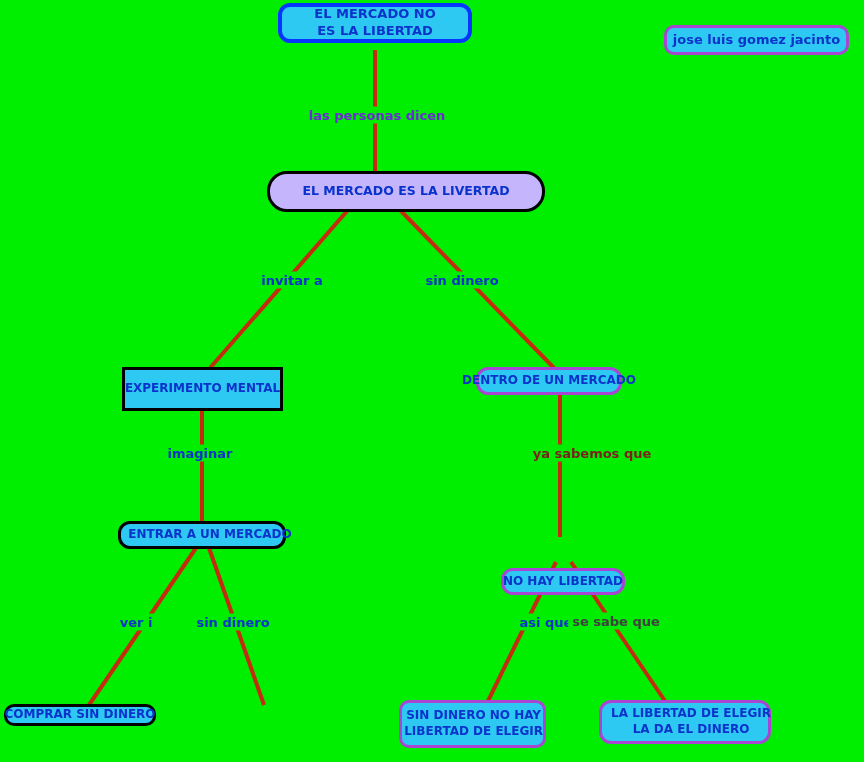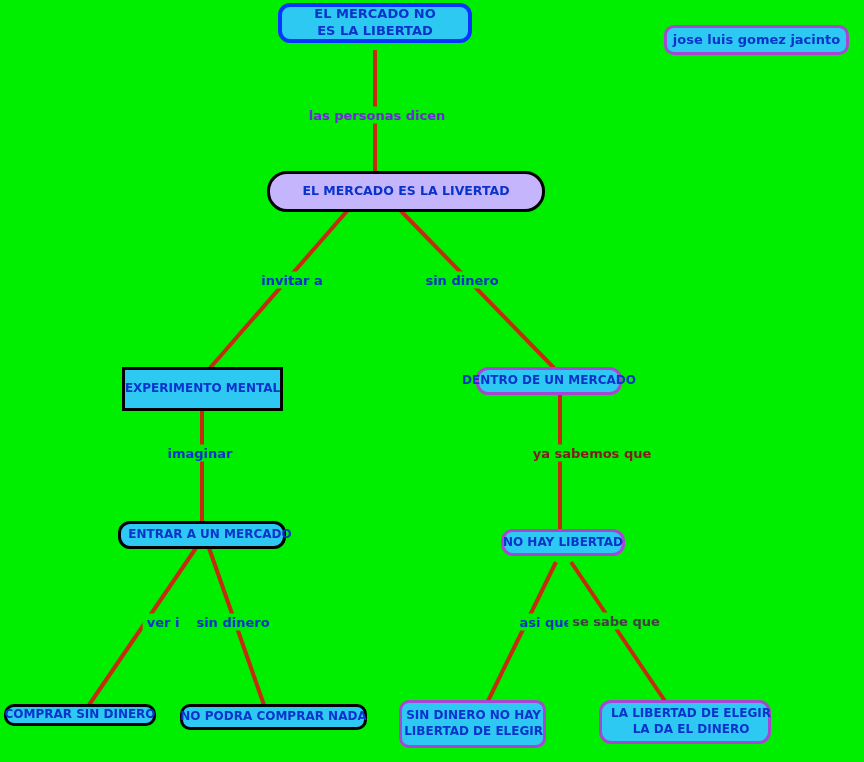--- a/index.html
+++ b/index.html
@@ -47,21 +47,21 @@
       <line x1="196" y1="548" x2="89" y2="705" stroke="#c32d0e" stroke-width="4"></line>
       <line x1="209" y1="548" x2="264" y2="705" stroke="#c32d0e" stroke-width="4"></line>
       <line x1="556" y1="562" x2="488" y2="701" stroke="#c32d0e" stroke-width="4"></line>
       <line x1="571" y1="562" x2="667" y2="704" stroke="#c32d0e" stroke-width="4"></line>
     </svg>
     <div class="edge-label" style="left: 377px; top: 115px; font-size: 13px; color: #6d28d9; background: rgb(0, 238, 0);">las personas dicen</div>
     <div class="edge-label" style="left: 292px; top: 280px; font-size: 13px; color: rgb(10, 51, 204); background: rgb(0, 238, 0);">invitar a</div>
     <div class="edge-label" style="left: 462px; top: 280px; font-size: 13px; color: rgb(10, 51, 204); background: rgb(0, 238, 0);">sin dinero</div>
     <div class="edge-label" style="left: 200px; top: 453px; font-size: 13px; color: rgb(10, 51, 204); background: rgb(0, 238, 0);">imaginar</div>
     <div class="edge-label" style="left: 560px; top: 453px; font-size: 13px; color: #7f1d1d; background: rgb(0, 238, 0); margin-left: 32px;">ya sabemos que</div>
-    <div class="edge-label" style="left: 136px; top: 622px; font-size: 13px; color: rgb(10, 51, 204); background: rgb(0, 238, 0); margin-left: 27px;">ver i</div>
+    <div class="edge-label" style="left: 136px; top: 622px; font-size: 13px; color: rgb(10, 51, 204); background: rgb(0, 238, 0);">ver i</div>
     <div class="edge-label" style="left: 233px; top: 622px; font-size: 13px; color: rgb(10, 51, 204); background: rgb(0, 238, 0);">sin dinero</div>
     <div class="edge-label" style="left: 522px; top: 622px; font-size: 13px; color: rgb(10, 51, 204); background: rgb(0, 238, 0); margin-left: 24px;">asi que</div>
     <div class="edge-label" style="left: 616px; top: 621px; font-size: 13px; color: #404040; background: rgb(0, 238, 0);">se sabe que</div>
     <div class="node" style="left: 278px; top: 3px; width: 194px; height: 40px; background: rgb(46, 201, 242); color: rgb(10, 51, 204); border: 4px solid rgb(4, 54, 255); border-radius: 12px; font-size: 13px;">
       <span>EL MERCADO NO<br>ES LA LIBERTAD</span>
     </div>
     <div class="node" style="left: 664px; top: 25px; width: 185px; height: 30px; background: rgb(46, 201, 242); color: rgb(10, 51, 204); border: 3px solid rgb(168, 69, 210); border-radius: 10px; font-size: 13px;">
       <span>jose luis gomez jacinto</span>
     </div>
     <div class="node" style="left: 235px; top: 171px; width: 278px; height: 41px; background: #c4b5fd; color: rgb(10, 51, 204); border: 3px solid rgb(0, 0, 0); border-radius: 20px; font-size: 12.5px; margin-left: 32px;">
@@ -69,28 +69,25 @@
     </div>
     <div class="node" style="left: 122px; top: 367px; width: 161px; height: 44px; background: rgb(46, 201, 242); color: rgb(10, 51, 204); border: 3px solid rgb(0, 0, 0); border-radius: 0; font-size: 12px;">
       <span>EXPERIMENTO MENTAL</span>
     </div>
     <div class="node" style="left: 476px; top: 367px; width: 146px; height: 28px; background: rgb(46, 201, 242); color: rgb(10, 51, 204); border: 3px solid rgb(168, 69, 210); border-radius: 12px; font-size: 12px;">
       <span>DENTRO DE UN MERCADO</span>
     </div>
     <div class="node" style="left: 118px; top: 521px; width: 168px; height: 28px; background: rgb(46, 201, 242); color: rgb(10, 51, 204); border: 3px solid rgb(0, 0, 0); border-radius: 12px; font-size: 12px; padding-left: 16px;">
       <span>ENTRAR A UN MERCADO</span>
     </div>
-    <div class="node" style="left: 501px; top: 529px; width: 124px; height: 27px; background: rgb(46, 201, 242); color: rgb(10, 51, 204); border: 3px solid rgb(168, 69, 210); border-radius: 12px; font-size: 12px;">
+    <div class="node" style="left: 501px; top: 568px; width: 124px; height: 27px; background: rgb(46, 201, 242); color: rgb(10, 51, 204); border: 3px solid rgb(168, 69, 210); border-radius: 12px; font-size: 12px;">
       <span>NO HAY LIBERTAD</span>
     </div>
     <div class="node" style="left: 4px; top: 704px; width: 152px; height: 22px; background: rgb(46, 201, 242); color: rgb(10, 51, 204); border: 3px solid rgb(0, 0, 0); border-radius: 10px; font-size: 12px;">
       <span>COMPRAR SIN DINERO</span>
-    </div>
-    <div class="node" style="left: 180px; top: 704px; width: 187px; height: 26px; background: rgb(46, 201, 242); color: rgb(10, 51, 204); border: 3px solid rgb(0, 0, 0); border-radius: 10px; font-size: 12px;">
-      <span>NO PODRA COMPRAR NADA</span>
     </div>
     <div class="node" style="left: 399px; top: 700px; width: 147px; height: 48px; background: rgb(46, 201, 242); color: rgb(10, 51, 204); border: 3px solid rgb(168, 69, 210); border-radius: 10px; font-size: 12px; justify-content: flex-end;">
       <span>SIN DINERO NO HAY<br>LIBERTAD DE ELEGIR</span>
     </div>
     <div class="node" style="left: 599px; top: 700px; width: 172px; height: 44px; background: rgb(46, 201, 242); color: rgb(10, 51, 204); border: 3px solid rgb(168, 69, 210); border-radius: 12px; font-size: 12px; padding-left: 12px;">
       <span>LA LIBERTAD DE ELEGIR<br>LA DA EL DINERO</span>
     </div>
   </div>
 
 </body></html>

